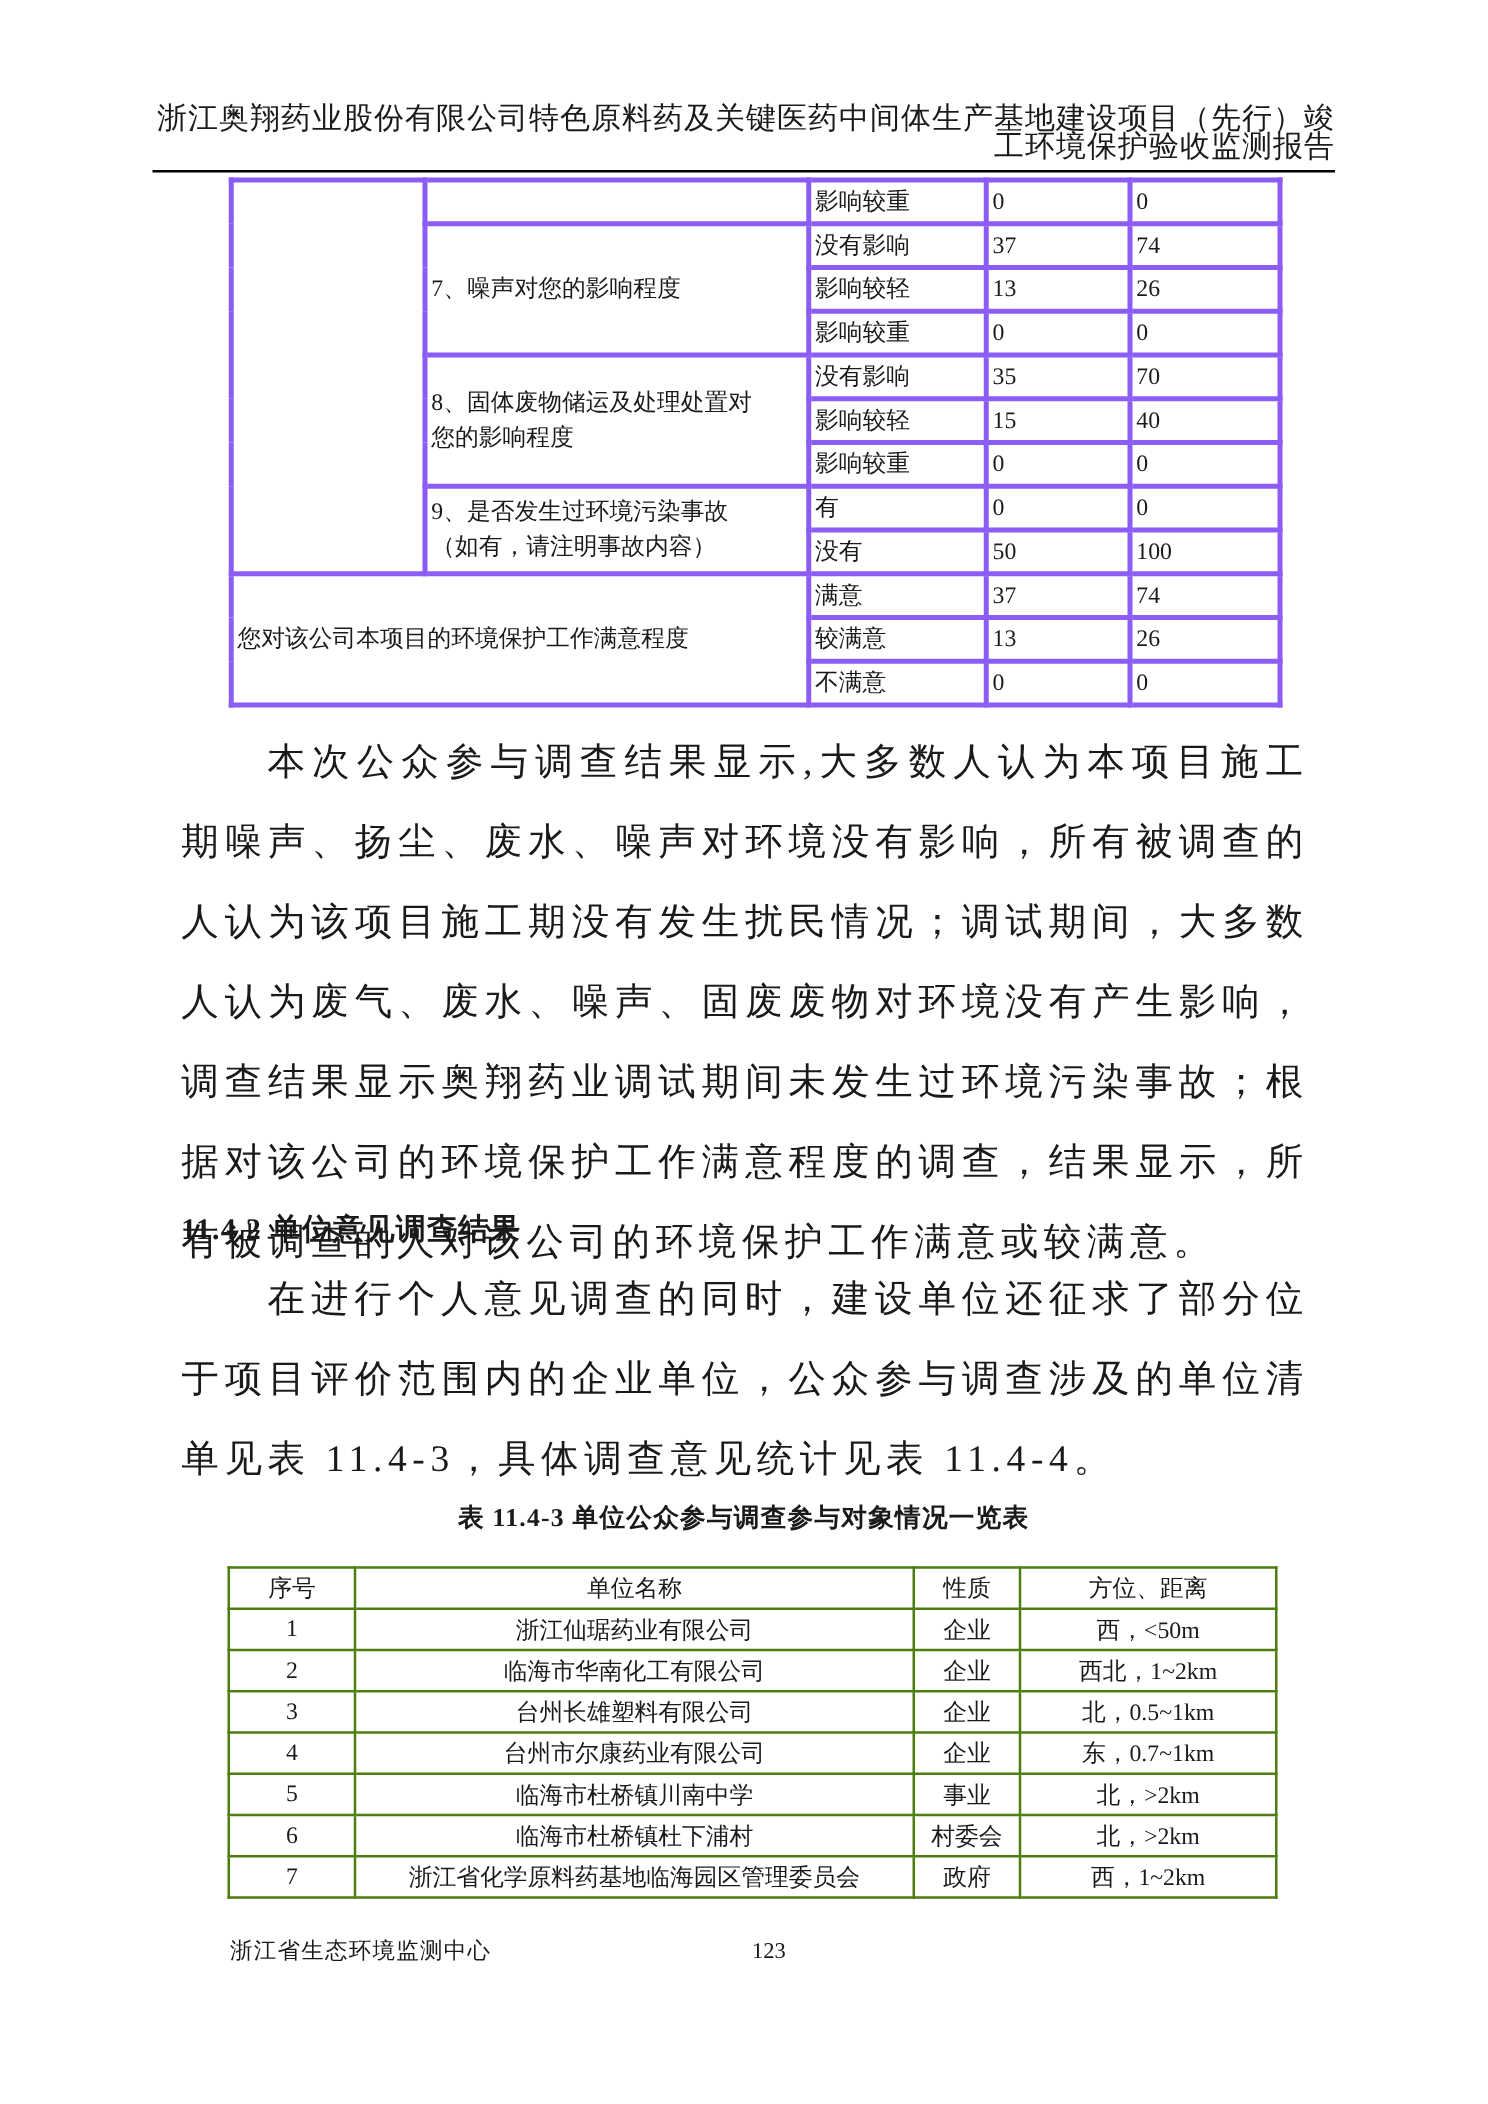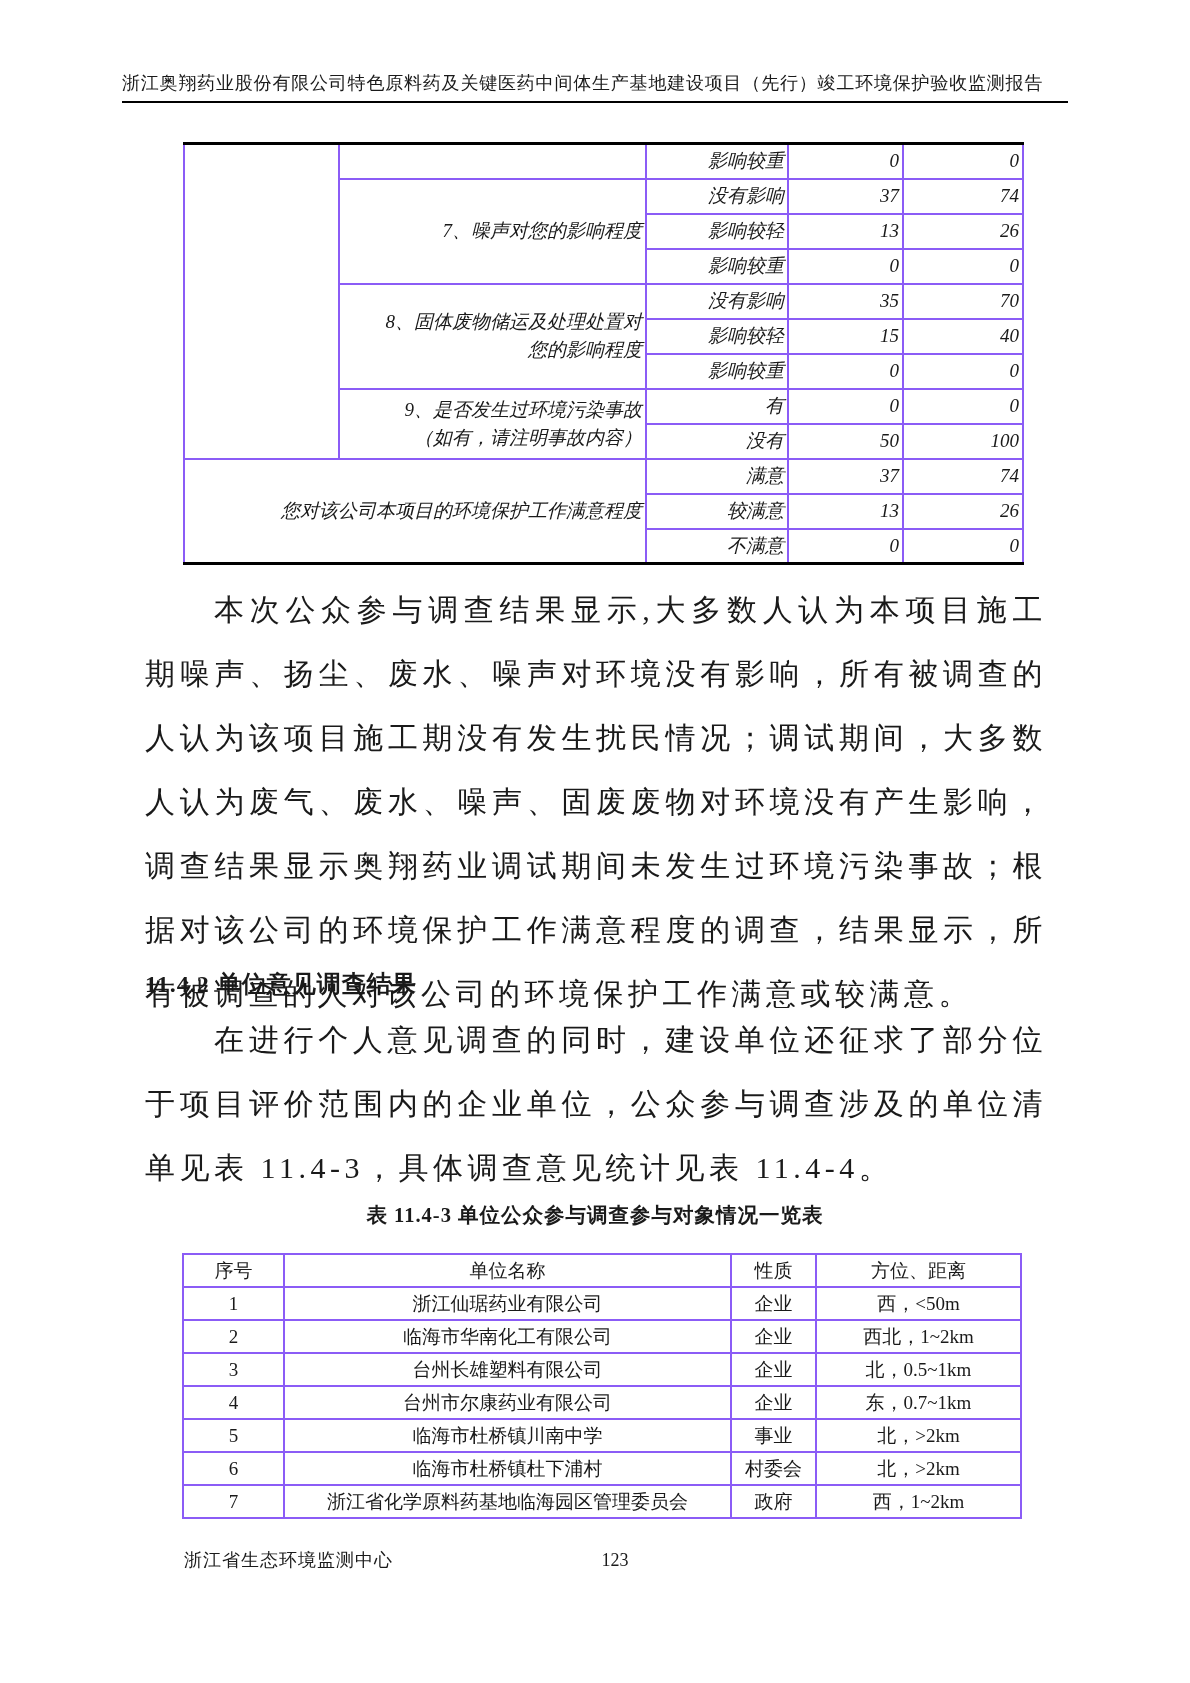--- a/index.html
+++ b/index.html
@@ -4,33 +4,33 @@
 <style>
   * { margin: 0; padding: 0; box-sizing: border-box; }
   html, body { background: #ffffff; }
   body {
     width: 1190px; height: 1683px; position: relative;
     font-family: "Liberation Serif", "DejaVu Serif", serif;
     color: #1a1a1a;
     overflow: hidden;
   }
   .doc-header {
-    position: absolute; top: 72px; left: 122px; width: 946px;
-    text-align: left; font-size: 18px; line-height: 23px; letter-spacing: 0.8px;
+    position: absolute; top: 84px; left: 122px; width: 946px;
+    text-align: right; font-size: 24px; line-height: 23px; letter-spacing: 0.8px;
     padding-bottom: 6px; border-bottom: 2.5px solid #000;
   }
   table { border-collapse: collapse; table-layout: fixed; }
   .t1 {
     position: absolute; top: 142px; left: 183px; width: 839px;
     font-size: 19px;
     border-top: 3px solid #000; border-bottom: 3px solid #000;
   }
   .t1 td {
-    border: 2px solid #8b5cf6; text-align: right; vertical-align: middle;
-    height: 35px; padding: 0 3px; line-height: 1.45; font-style: italic;
+    border: 4px solid #8b5cf6; text-align: left; vertical-align: middle;
+    height: 35px; padding: 0 3px; line-height: 1.45;
   }
   .t1 td.qcell span { display: block; }
   .para {
     position: absolute; left: 145px; width: 902px;
     font-size: 30px; line-height: 64px; letter-spacing: 4.5px;
     text-align: justify; text-indent: 2.3em;
   }
   .para1 { top: 578px; }
   .para2 { top: 1008px; }
   .section-heading {
@@ -40,21 +40,21 @@
   .table-caption {
     position: absolute; top: 1198px; left: 125px; width: 940px;
     text-align: center; font-size: 20.5px; line-height: 34px; font-weight: bold;
     letter-spacing: 1px;
   }
   .t2 {
     position: absolute; top: 1253px; left: 182px; width: 838px;
     font-size: 19px;
   }
   .t2 th, .t2 td {
-    border: 2px solid #8b5cf6; font-weight: normal;
+    border: 2px solid #4d7c0f; font-weight: normal;
     text-align: center; vertical-align: middle; height: 33px; padding: 0 3px;
   }
   .footer-org {
     position: absolute; top: 1549px; left: 184px;
     font-size: 18px; line-height: 22px; letter-spacing: 1px;
   }
   .footer-page {
     position: absolute; top: 1549px; left: 560px; width: 110px;
     text-align: center; font-size: 18px; line-height: 22px;
   }

